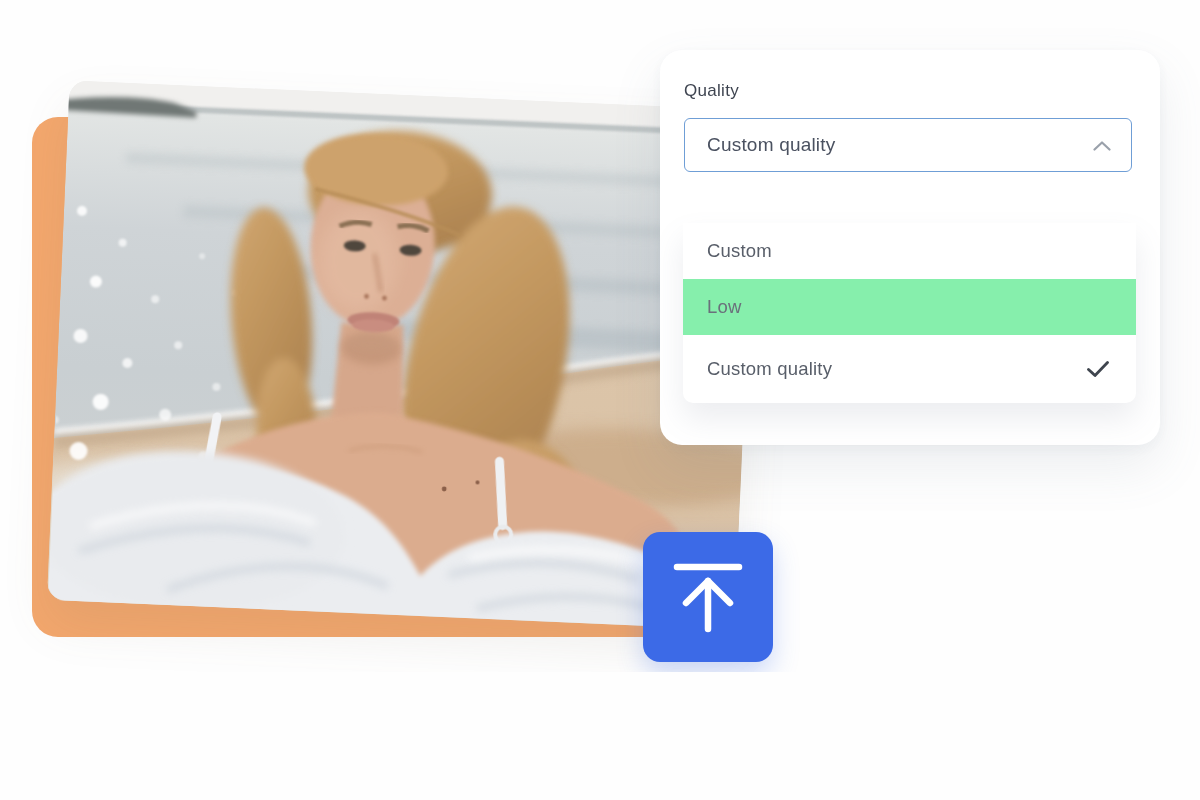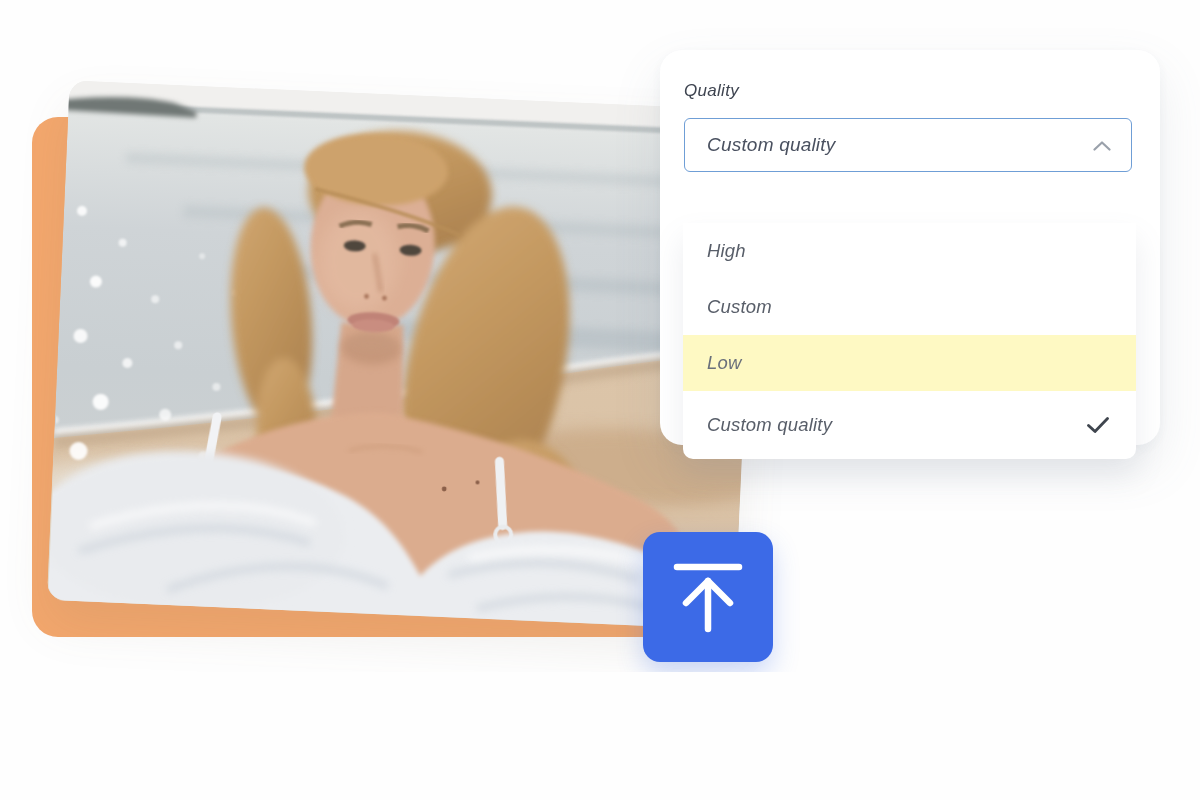--- a/index.html
+++ b/index.html
@@ -1,16 +1,16 @@
 <!DOCTYPE html>
 <html><head>
 <meta charset="utf-8">
 <style>
   html,body{margin:0;padding:0;background:#FEFEFE;font-family:"Liberation Sans",sans-serif;}
-  .stage{position:relative;width:1200px;height:672px;background:#FEFEFE;overflow:hidden;font-style:italic;}
+  .stage{position:relative;width:1200px;height:672px;background:#FEFEFE;overflow:hidden;}
 
   
   .orange-card{position:absolute;left:32px;top:117px;width:706px;height:520px;
     background:#F3A76D;border-radius:26px;}
 
   
   .photo{position:absolute;left:58px;top:95px;width:688px;height:520px;
     transform:rotate(2.5deg);transform-origin:center;border-radius:18px;overflow:hidden;
     box-shadow:0 24px 48px rgba(120,110,90,0.10);}
   .photo svg{display:block;width:100%;height:100%;}
@@ -20,21 +20,21 @@
     border-radius:22px;box-shadow:0 22px 50px rgba(110,120,140,0.12),0 4px 14px rgba(110,120,140,0.06);}
   .panel-label{margin:31px 0 0 24px;font-size:17px;color:#3E4450;letter-spacing:0.3px;}
   .select{margin:17px 0 0 24px;width:448px;height:54px;box-sizing:border-box;
     border:1.5px solid #6F9ED6;border-radius:6px;background:#fff;
     display:flex;align-items:center;justify-content:space-between;padding:0 20px 0 22px;cursor:pointer;}
   .select-value{font-size:19px;color:#4A5160;letter-spacing:0.2px;}
   .menu{position:absolute;left:23px;top:173px;width:453px;background:#FFFFFF;
     border-radius:0 0 10px 10px;box-shadow:0 16px 30px rgba(120,130,150,0.14);overflow:hidden;}
   .opt{height:56px;display:flex;align-items:center;padding:0 26px 0 24px;
     font-size:18.5px;color:#585E69;letter-spacing:0.2px;cursor:pointer;}
-  .opt.hl{background:#fef9c3;color:#6A707B;}
+  .opt.hl{background:#86efac;color:#6A707B;}
   .opt.sel{height:68px;justify-content:space-between;}
 
   
   .upload-btn{position:absolute;left:643px;top:532px;width:130px;height:130px;
     background:#3C6AE7;border-radius:17px;display:flex;align-items:center;justify-content:center;
     box-shadow:0 12px 26px rgba(60,106,231,0.25);cursor:pointer;}
 </style>
 </head>
 <body>
 
@@ -174,23 +174,20 @@
 
     <div class="select">
       <span class="select-value">Custom quality</span>
       <svg width="18" height="11" viewBox="0 0 18 11">
         <path d="M1.5,9.5 L9,2.5 L16.5,9.5" fill="none" stroke="#9AA1AB" stroke-width="2.2" stroke-linecap="round" stroke-linejoin="round"></path>
       </svg>
     </div>
 
     <div class="menu">
       <div class="opt">
-        <span>High</span>
-      </div>
-      <div class="opt">
         <span>Custom</span>
       </div>
       <div class="opt hl">
         <span>Low</span>
       </div>
       <div class="opt sel">
         <span>Custom quality</span>
         <svg width="24" height="18" viewBox="0 0 24 18">
           <path d="M2.5,9.5 L9,15.5 L21.5,2.5" fill="none" stroke="#3F454E" stroke-width="2.8" stroke-linecap="round" stroke-linejoin="round"></path>
         </svg>

